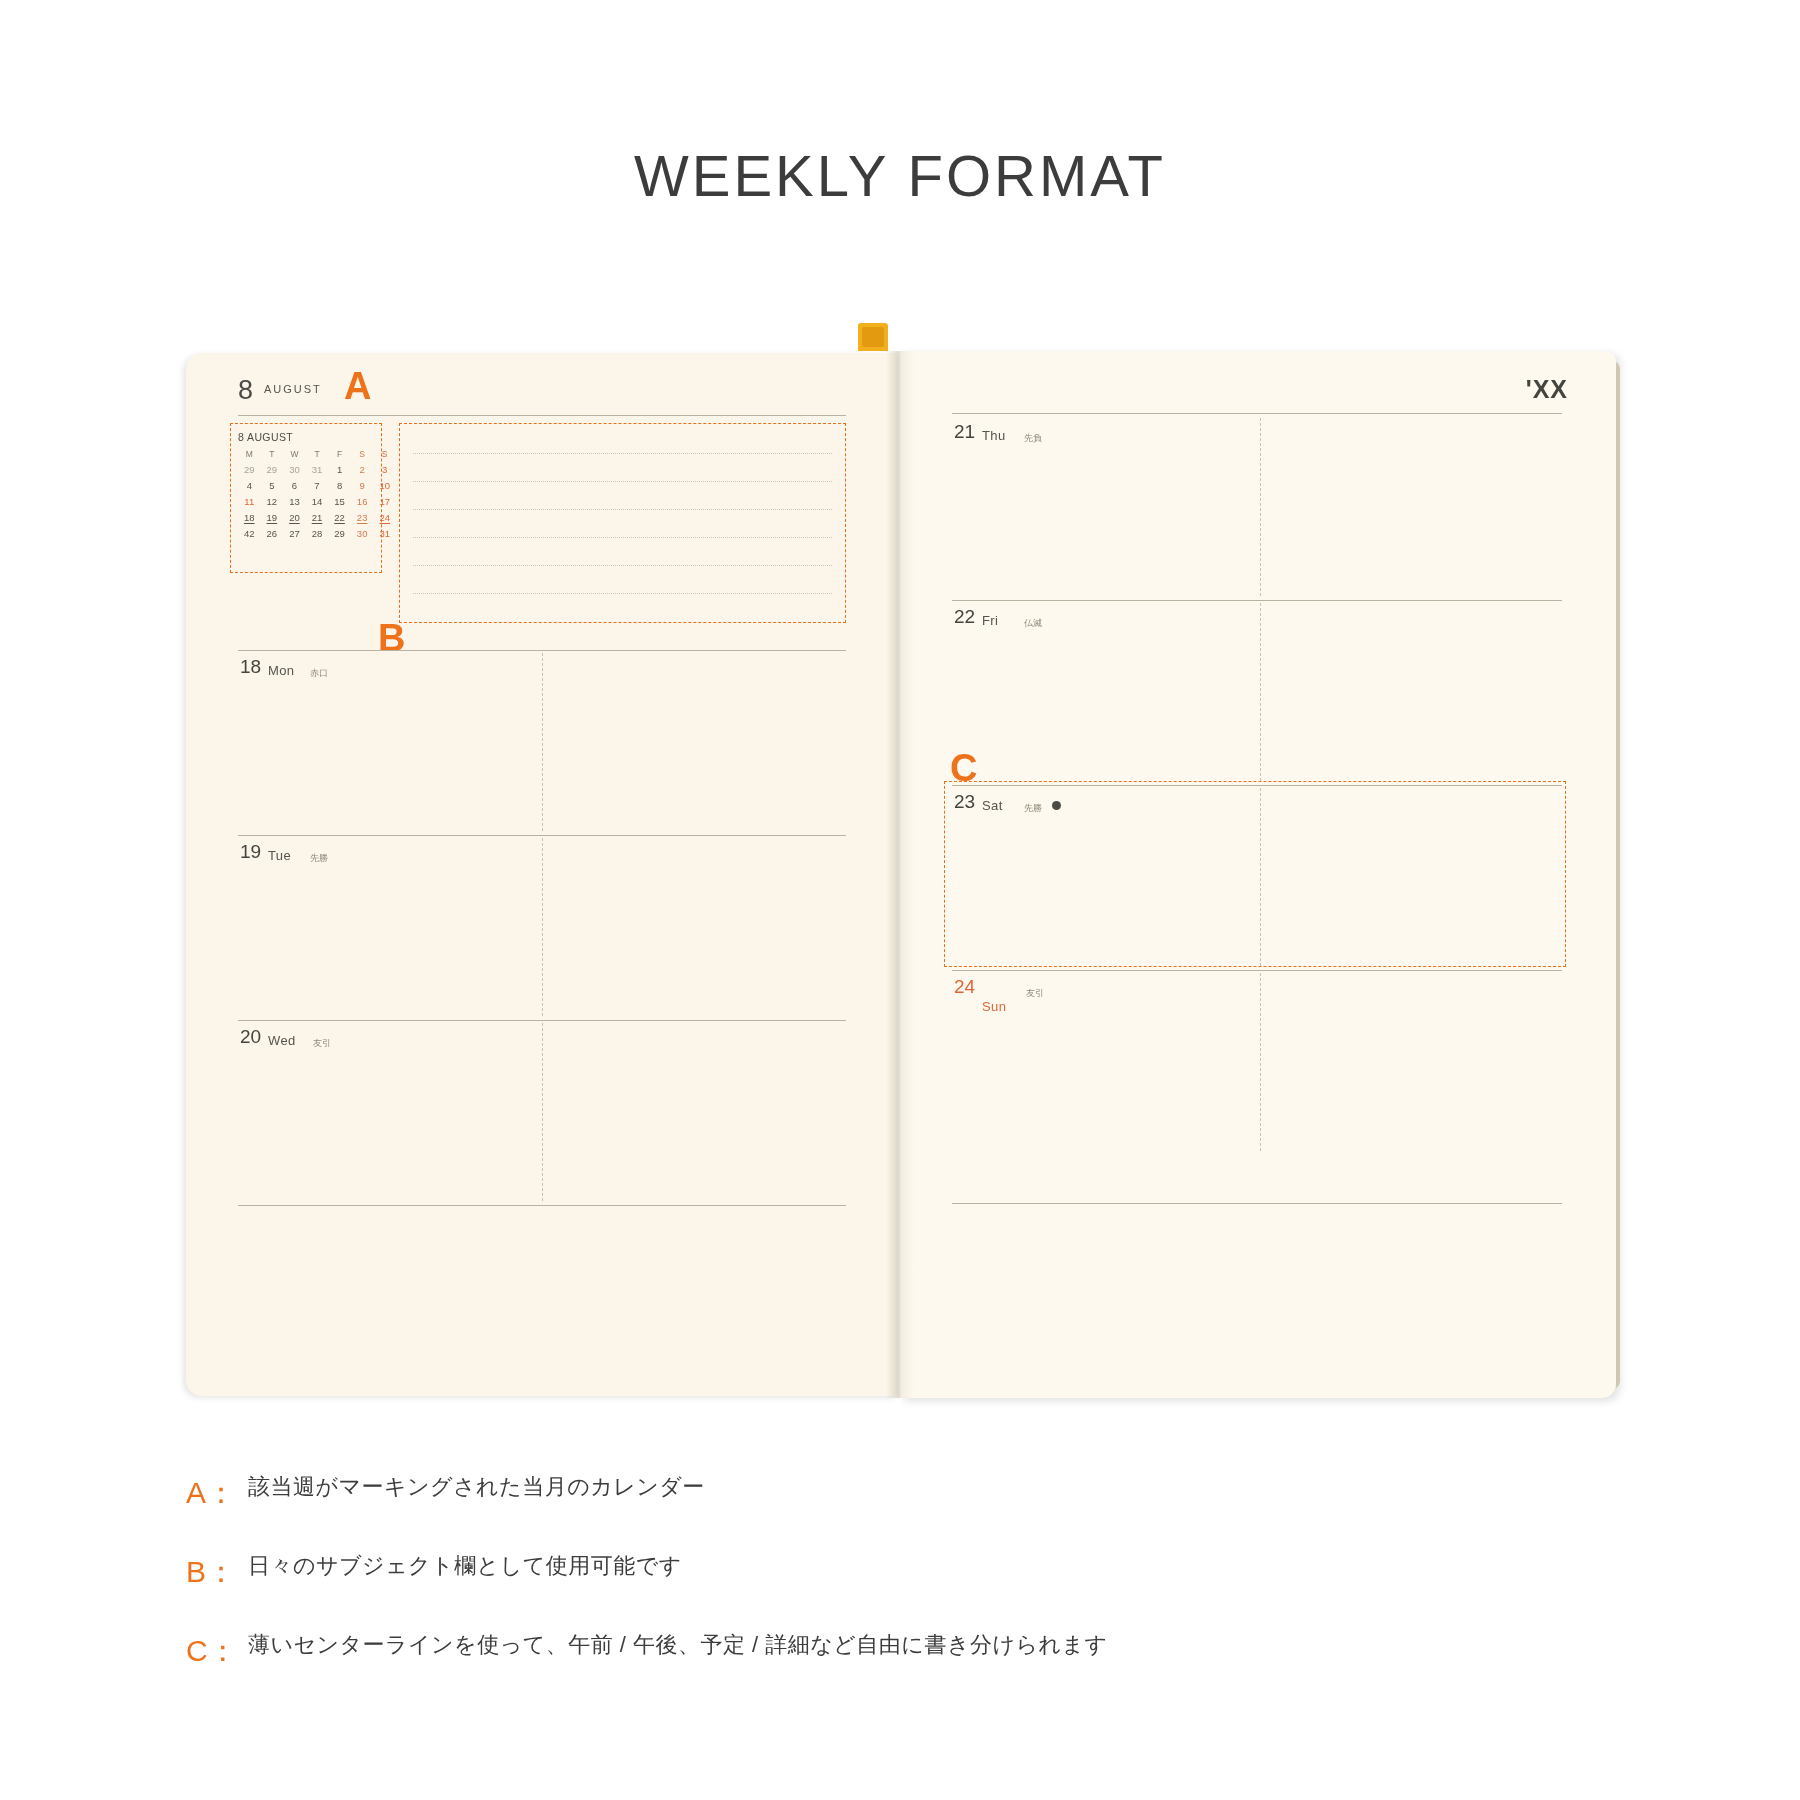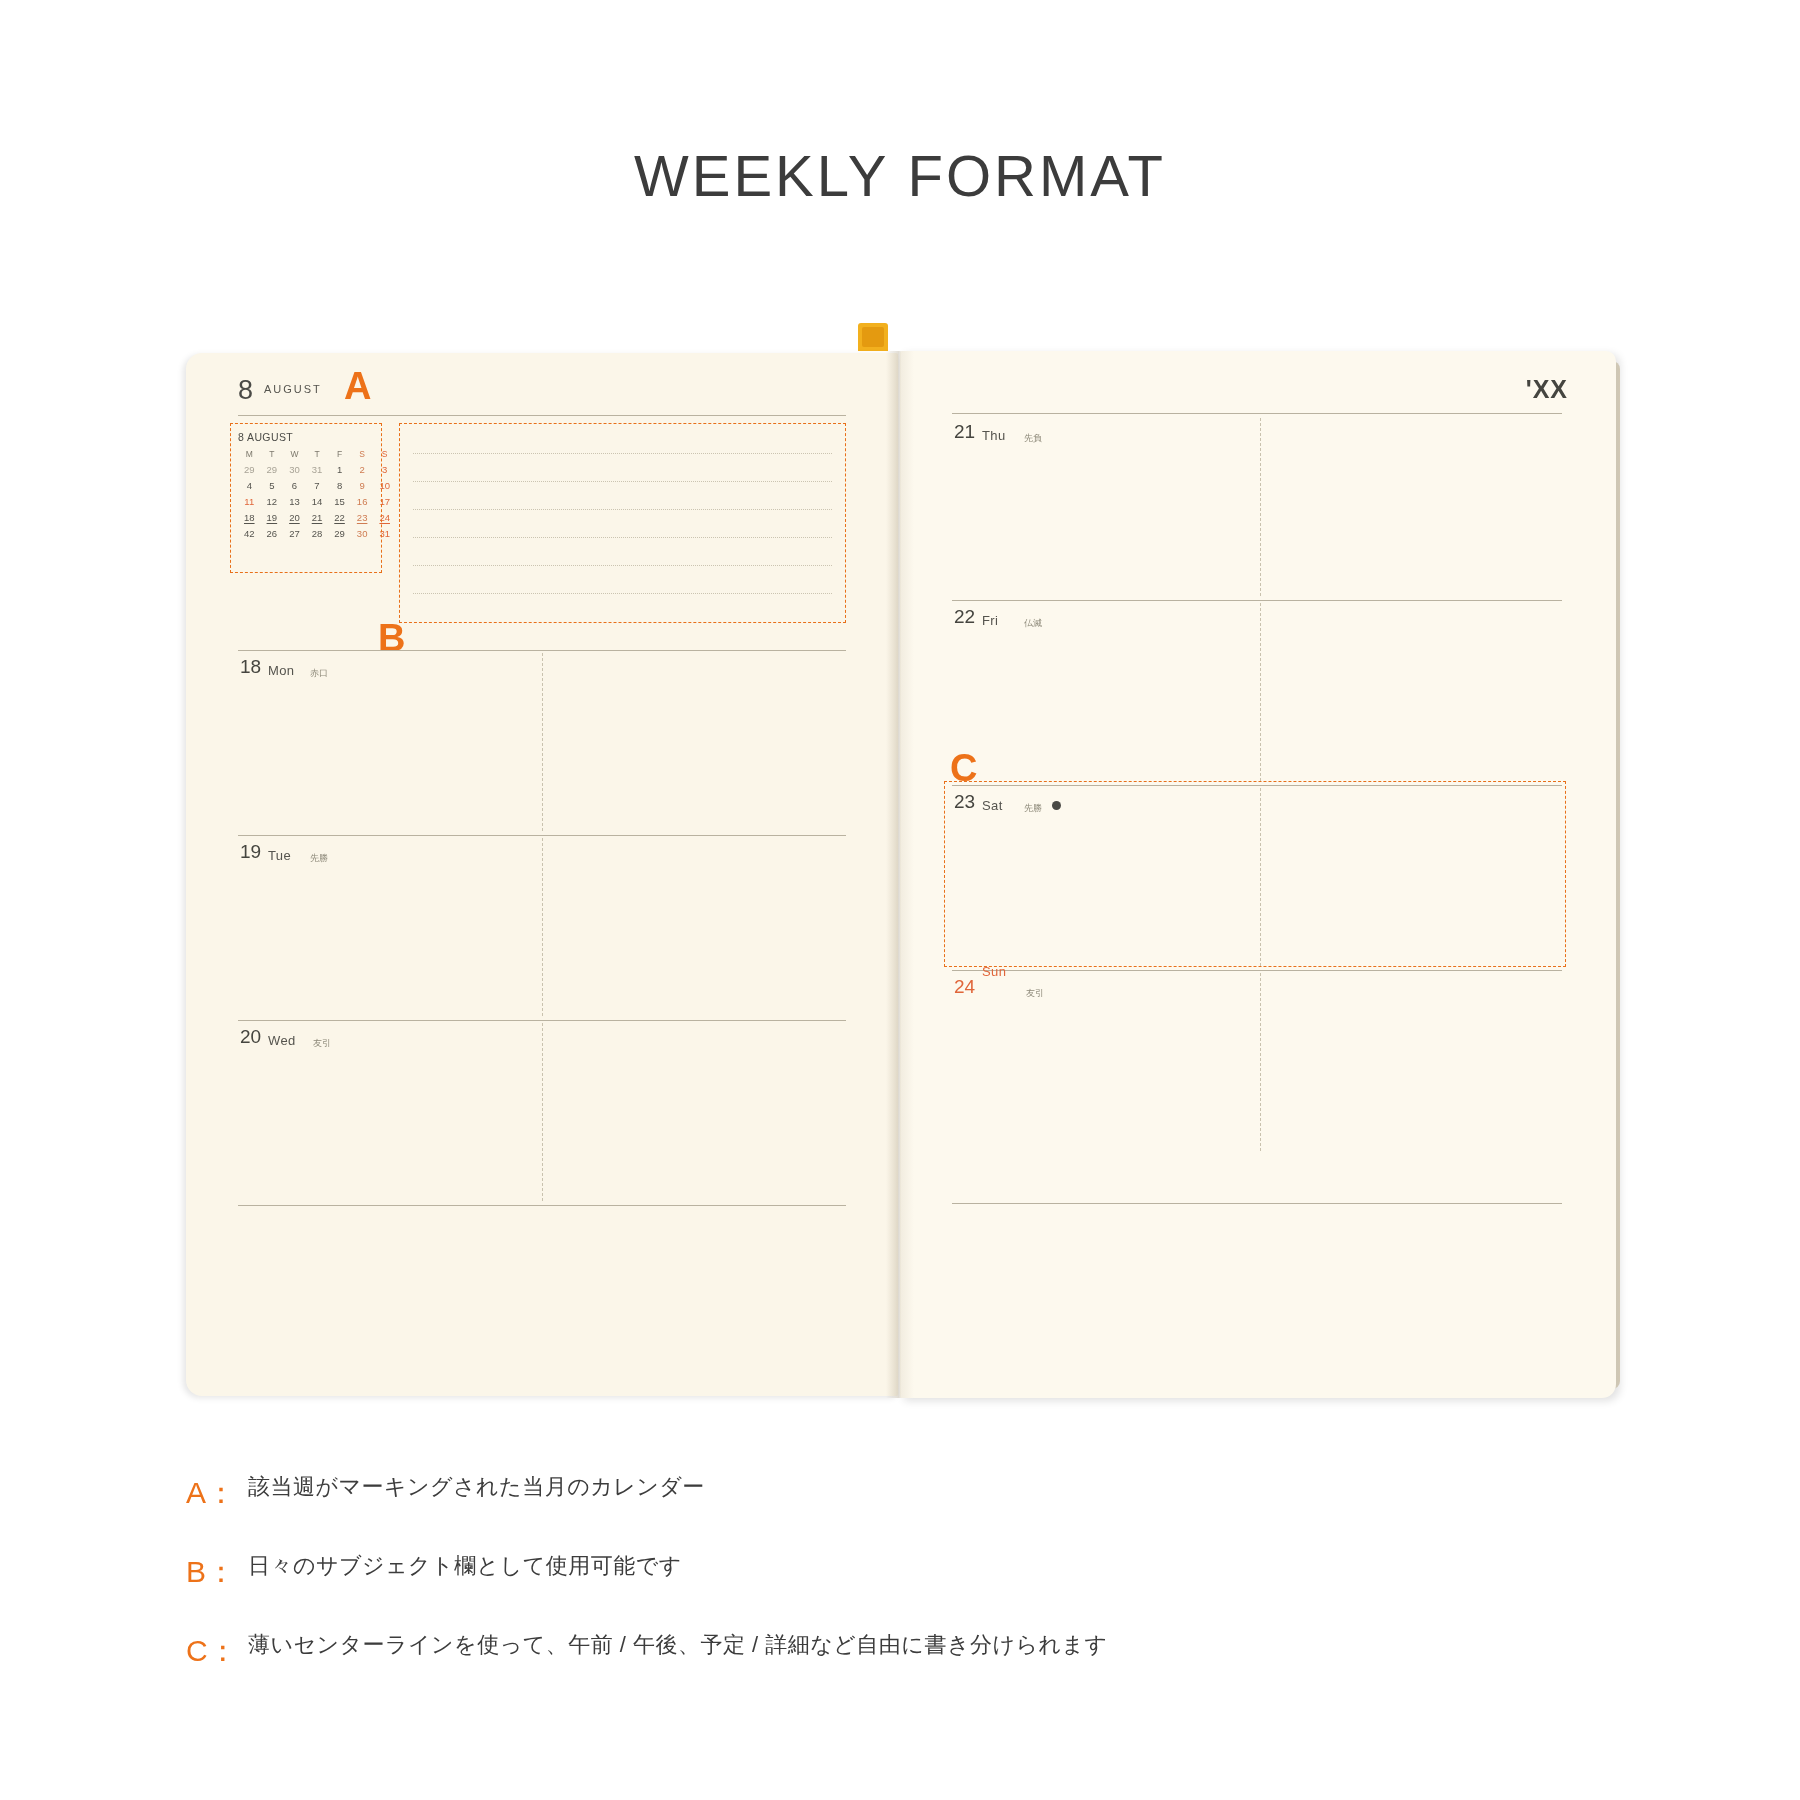--- a/index.html
+++ b/index.html
@@ -380,21 +380,21 @@
       <div class="rule" style="left:52px; top:434px; width:610px;"></div>
       <div class="day-num" style="left:54px; top:440px;">23</div>
       <div class="day-name" style="left:82px; top:447px;">Sat</div>
       <div class="day-roku" style="left:124px; top:451px;">先勝</div>
       <div class="moon" style="left:152px; top:450px;"></div>
       <div class="vdot" style="left:360px; top:437px; height:178px;"></div>
       <div class="dash-box" style="left:44px; top:430px; width:622px; height:186px;"></div>
 
       <div class="rule" style="left:52px; top:619px; width:610px;"></div>
       <div class="day-num sun" style="left:54px; top:625px;">24</div>
-      <div class="day-name sun" style="left:82px; top:613px;text-align:right;">Sun</div>
+      <div class="day-name sun" style="left:82px; top:648px;text-align:right;">Sun</div>
       <div class="day-roku" style="left:126px; top:636px;">友引</div>
       <div class="vdot" style="left:360px; top:622px; height:178px;"></div>
 
       <div class="rule" style="left:52px; top:852px; width:610px;"></div>
 
     </div>
   </div>
 
   <div class="gutter"></div>
 </div>

